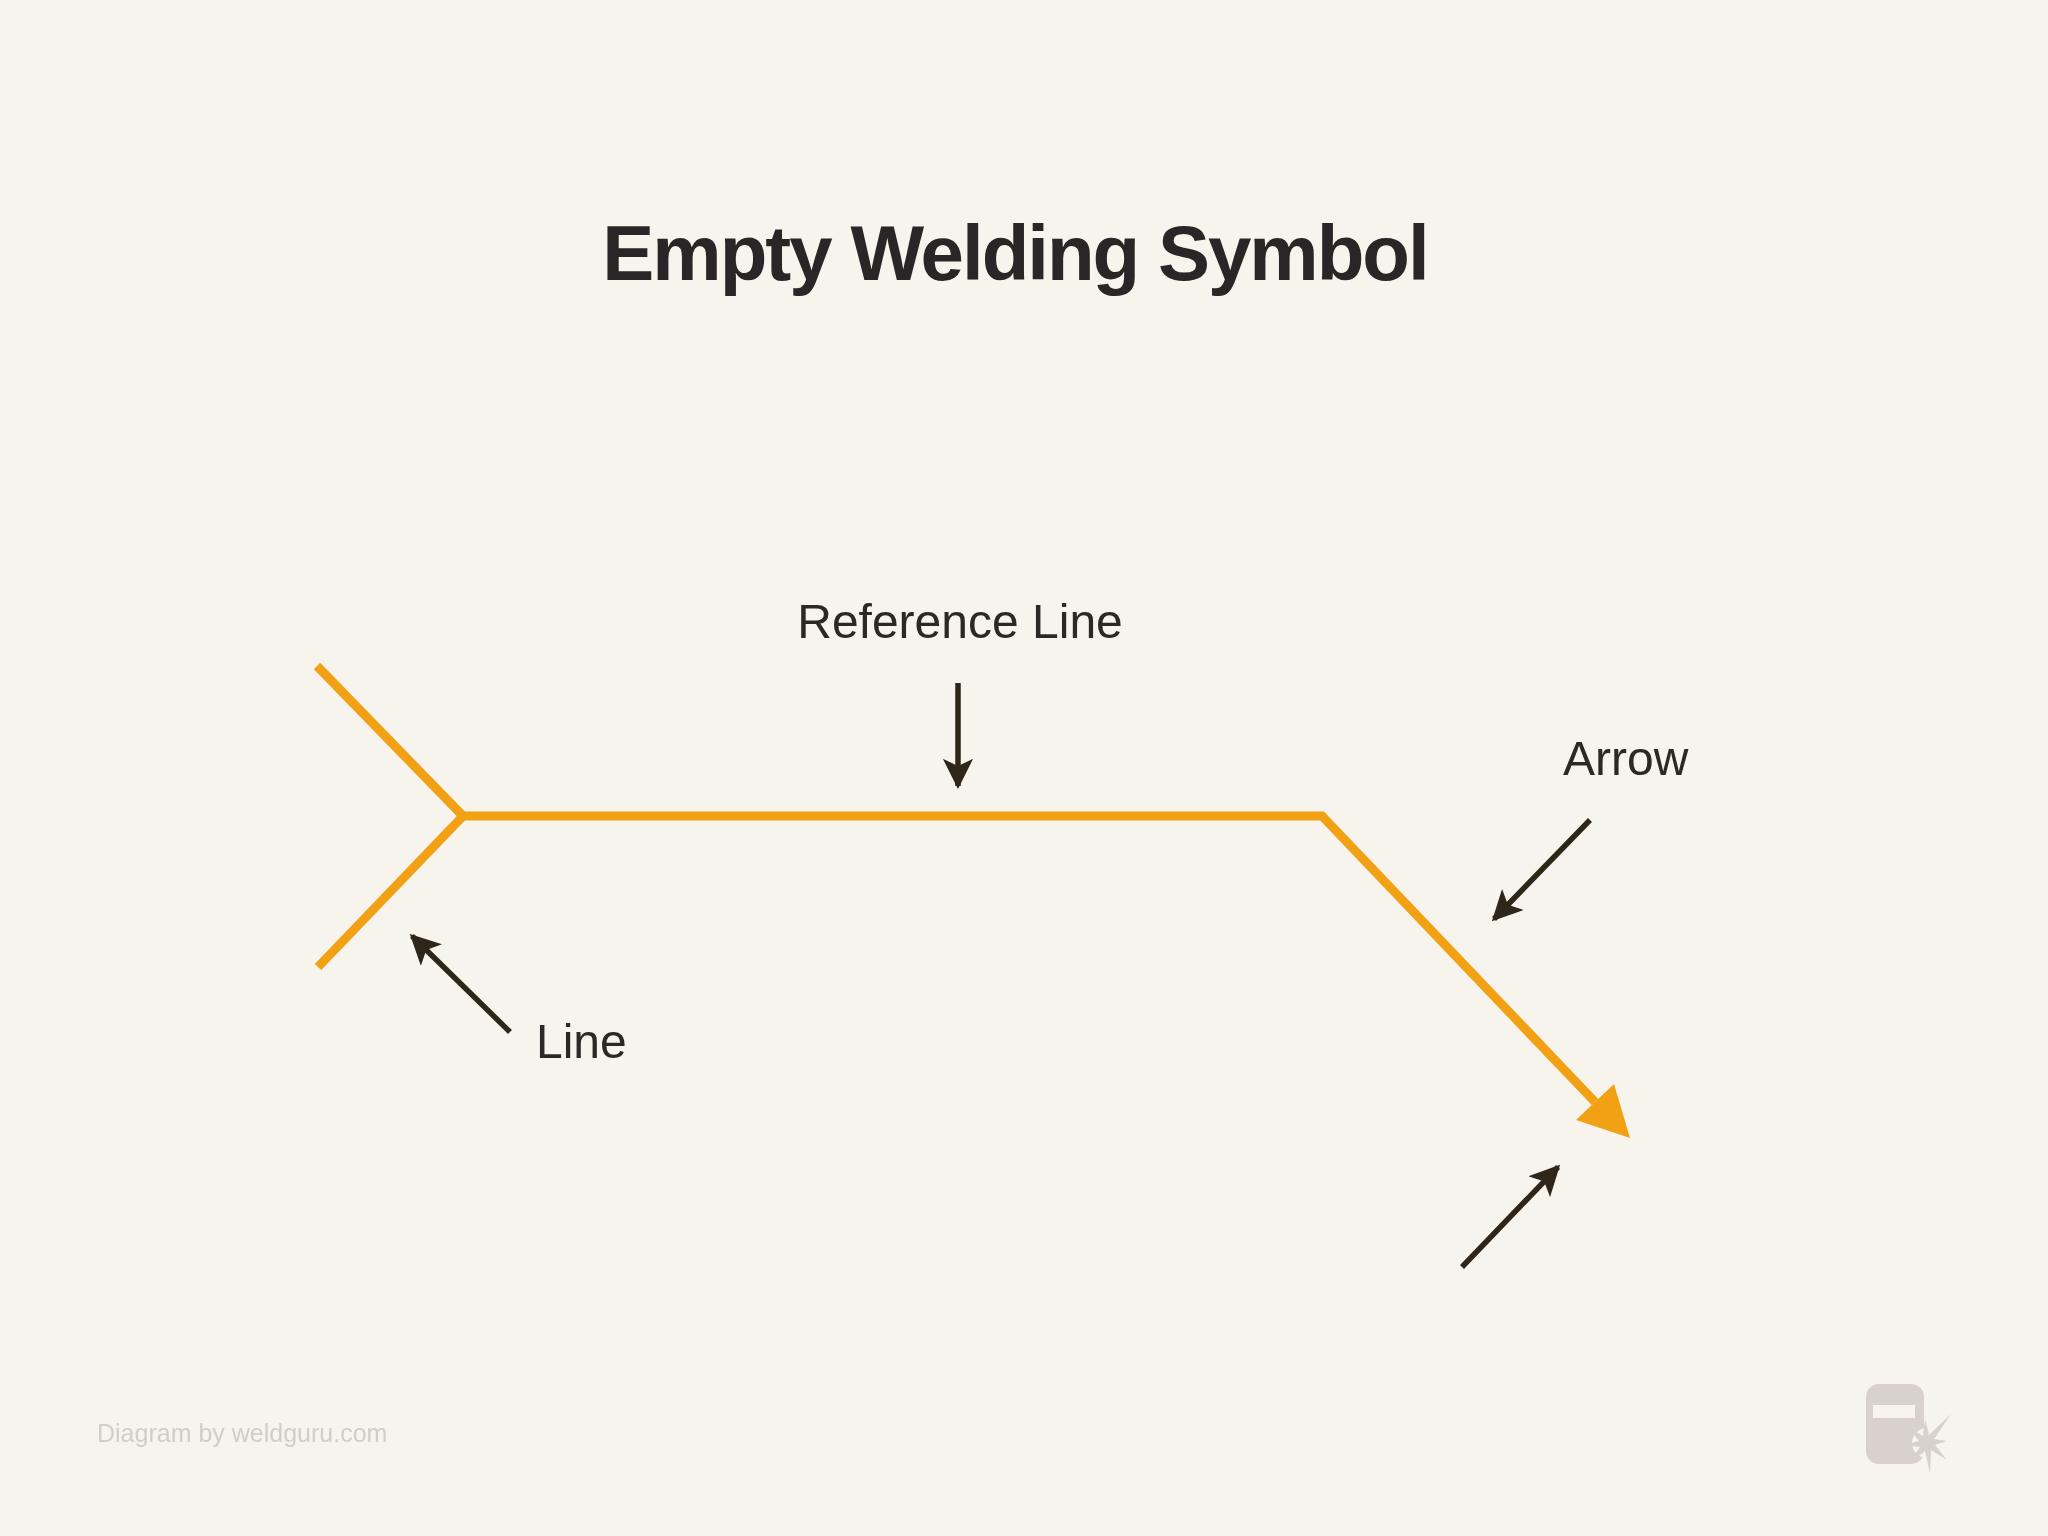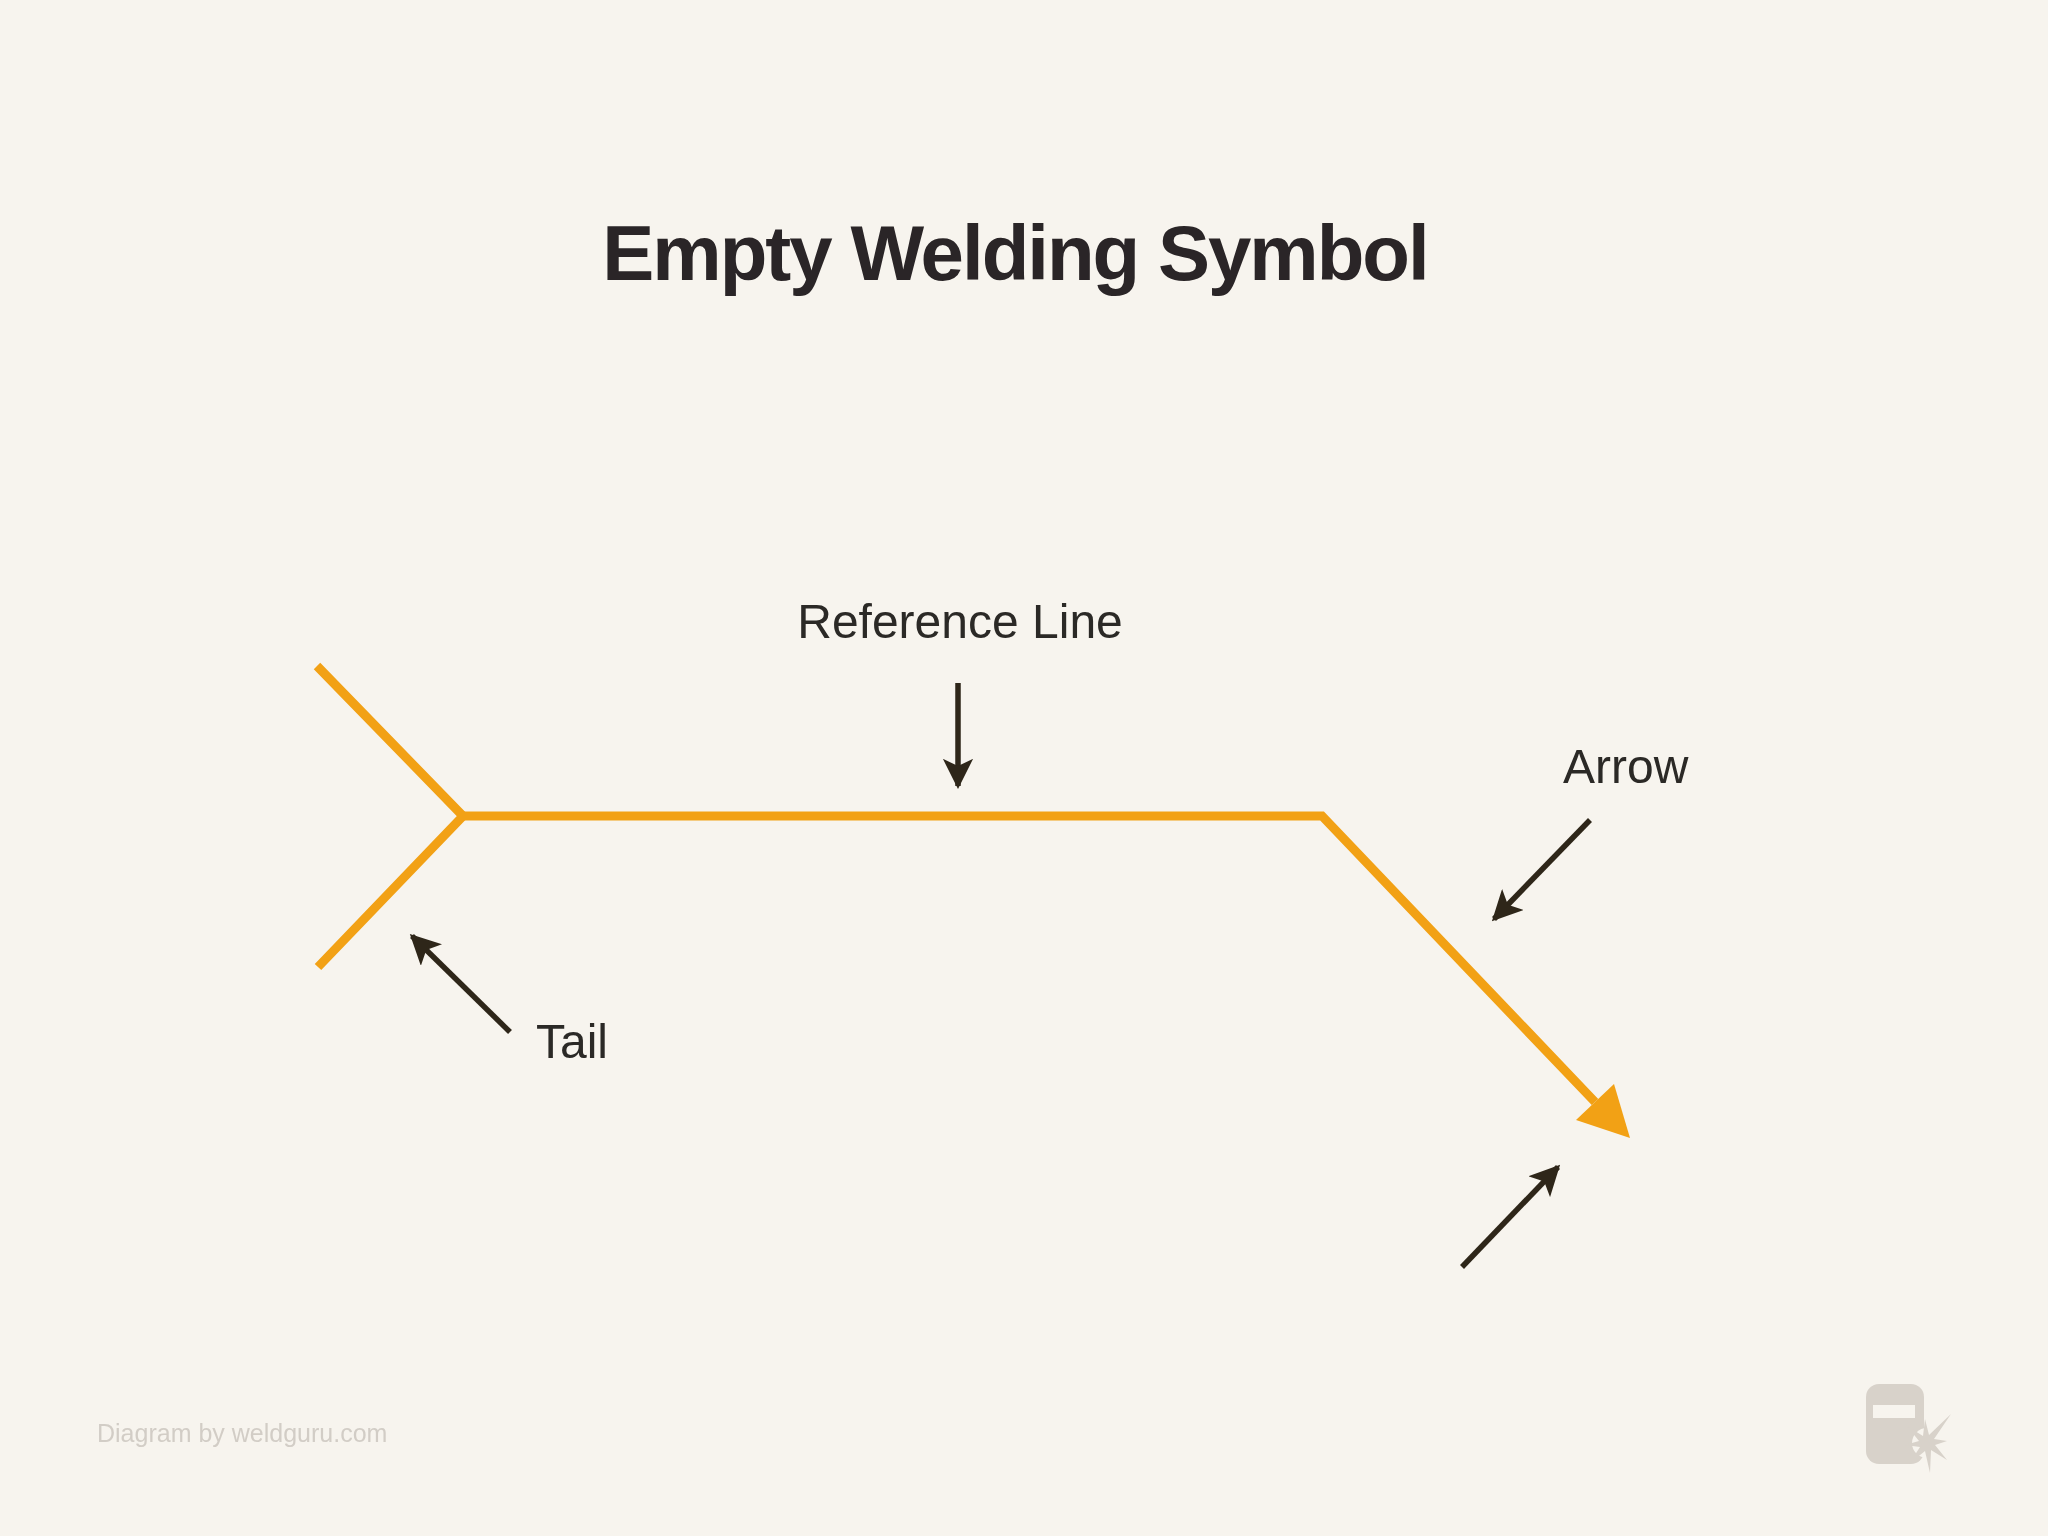--- a/index.html
+++ b/index.html
@@ -33,21 +33,21 @@
   }
   .part-label {
     position: absolute;
     font-size: 48px;
     line-height: 1.1;
     white-space: nowrap;
     color: var(--text-dark, #2B2926);
   }
   .label-reference-line { top: 596px; left: 960px; transform: translateX(-50%); }
   .label-tail      { top: 1016px; left: 536px; }
-  .label-arrow     { top: 733px;  left: 1563px; margin-top: 8px; }
+  .label-arrow     { top: 733px;  left: 1563px; }
   .label-arrowhead { top: 1243px; left: 1130px; }
   .attribution {
     position: absolute;
     top: 1419px;
     left: 97px;
     font-size: 25px;
     color: var(--attribution-gray, #D2CDC6);
   }
   
   .orange-stroke {
@@ -97,20 +97,20 @@
     <g>
       <rect x="1866" y="1384" width="58" height="80" rx="13" class="logo-fill"></rect>
       <rect x="1873" y="1405" width="42" height="13" class="bg-fill"></rect>
       <circle cx="1927" cy="1443" r="15" class="bg-fill"></circle>
       <polygon class="logo-fill" points="1951,1414 1934,1439 1947,1441 1935,1445 1947,1460 1931,1450 1930,1473 1925,1451 1909,1464 1920,1447 1905,1445 1919,1441 1907,1426 1923,1436 1925,1419 1929,1435"></polygon>
     </g>
   </svg>
 
   <div class="part-label label-reference-line">Reference Line</div>
 
-  <div class="part-label label-tail">Tail</div>
+  <div class="part-label label-tail">Line</div>
 
   <div class="part-label label-arrow">Arrow</div>
 
 
   <div class="attribution">Diagram by weldguru.com</div>
 
 </div>
 
 </body></html>

